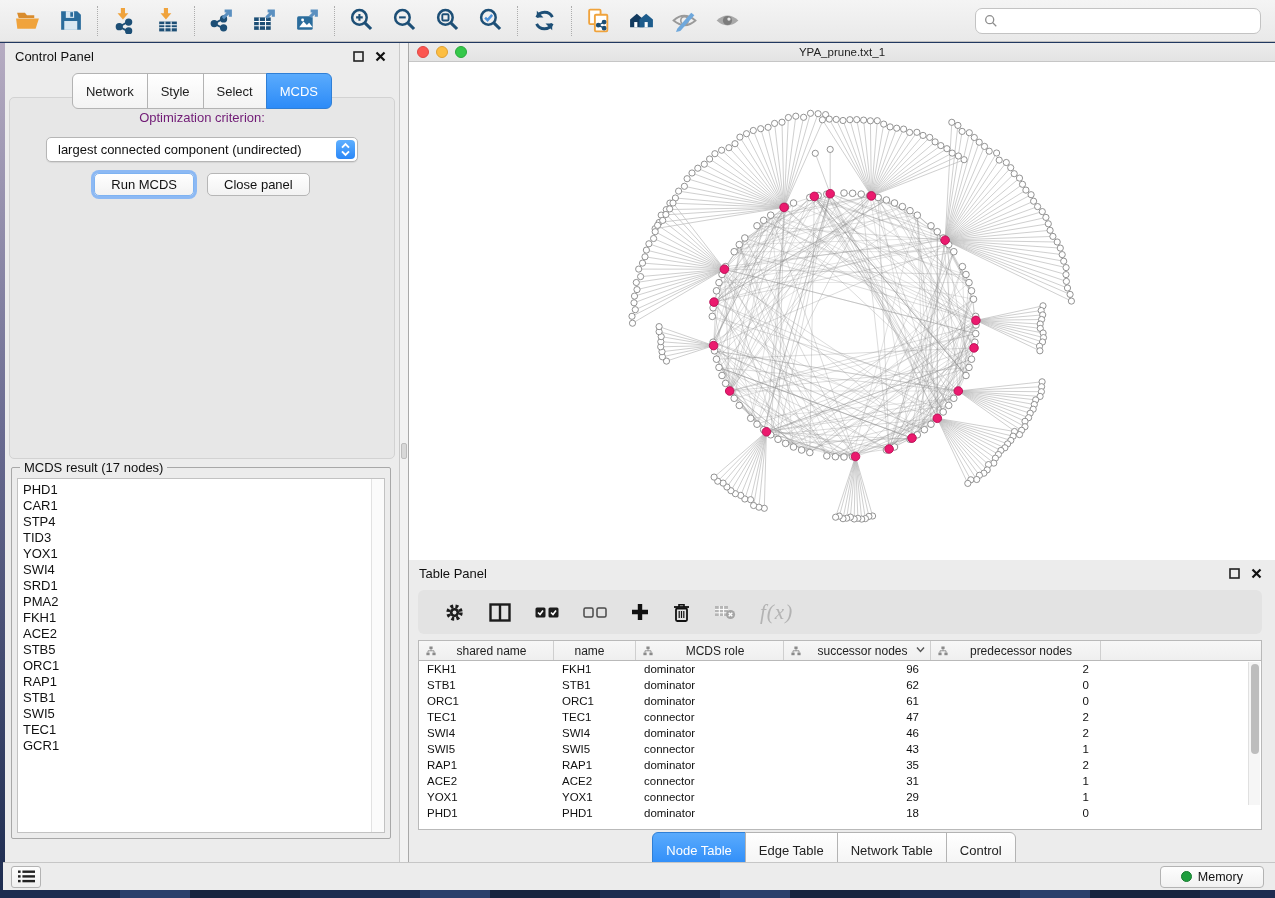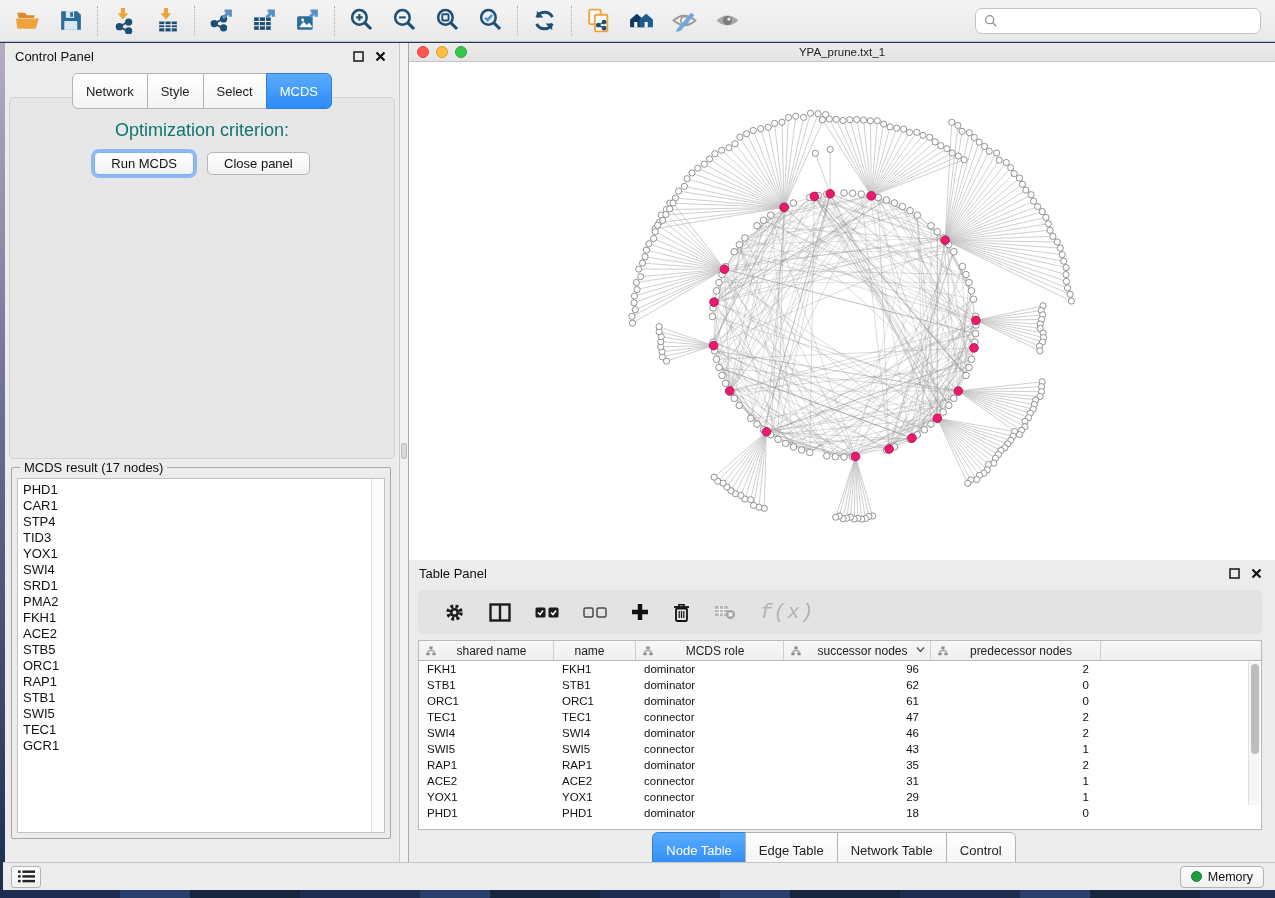--- a/index.html
+++ b/index.html
@@ -21,21 +21,21 @@
   .cpanel{position:absolute;left:5px;top:43px;width:395px;height:819px;background:#ececec;border-right:1px solid #c9c9c9}
   .phead{height:26px;display:flex;align-items:center;padding:0 10px;font-size:13px;color:#111}
   .phead .sp{flex:1}
   .winbtn{width:18px;height:18px;display:flex;align-items:center;justify-content:center;margin-left:4px}
   .tabrow{display:flex;justify-content:center;position:relative;z-index:2;margin-top:4px}
   .seg{height:23px;padding:17px 13px;display:flex;align-items:center;font-size:13px;color:#222;background:linear-gradient(#ffffff,#f3f3f3);border:1px solid #b3b3b3;margin-left:-1px;cursor:default}
   .seg:first-child{border-radius:6px 0 0 6px;margin-left:0}
   .seg:last-child{border-radius:0 6px 6px 0}
   .seg.active{background:linear-gradient(#5aabfd,#2c8bf8);border-color:#2f7fd6;color:#fff}
   .cp-box{position:absolute;left:4px;right:4px;top:54px;height:362px;background:#e7e7e7;border:1px solid #d2d2d2;border-radius:5px}
-  .opt-label{text-align:center;margin-top:22px;font-size:18px;color:#0f766e}
+  .opt-label{text-align:center;margin-top:12px;font-size:13px;color:#701a75}
   .dropdown{position:relative;margin:12px auto 0;width:312px;height:25px;background:#fff;border:1px solid #b6b6b6;border-radius:5px;display:flex;align-items:center;padding:0 28px 0 11px;font-size:13px;color:#111;box-shadow:0 1px 1px rgba(0,0,0,.08)}
   .stepper{position:absolute;right:2px;top:2px;width:19px;height:19px;border-radius:4px;background:linear-gradient(#5fb0ff,#2a87f7);display:flex;align-items:center;justify-content:center}
   .btnrow{display:flex;justify-content:center;gap:13px;margin-top:11px}
   .mbtn{height:23px;padding:0 16px;background:linear-gradient(#ffffff,#f2f2f2);border:1px solid #b6b6b6;border-radius:5px;font-size:13px;color:#111;display:flex;align-items:center;cursor:default}
   .mbtn.focus{box-shadow:0 0 0 3px rgba(90,160,250,.65);border-color:#7eb3f2}
   .fieldset{position:absolute;left:6px;right:8px;top:424px;height:372px;border:1px solid #a8a8a8;border-radius:2px}
   .legend{position:absolute;left:8px;top:-8px;background:#ececec;padding:0 4px;font-size:13px;color:#111}
   .mcds-list{position:absolute;inset:10px 5px 5px 5px;background:#fff;border:1px solid #c2c2c2;overflow:hidden}
   .mcds-list ul{list-style:none;padding:3px 0 0 5px}
   .mcds-list li{font-size:13px;line-height:16px;color:#111}
@@ -49,38 +49,38 @@
   .lights{position:absolute;left:8px;top:3px;display:flex;gap:7px}
   .light{width:12px;height:12px;border-radius:50%}
   .l-red{background:#fc5650;border:1px solid #df4744}
   .l-yellow{background:#fdbe41;border:1px solid #dfa133}
   .l-green{background:#35c84a;border:1px solid #2aa93c}
   .netcanvas{position:relative;width:866px;height:498px;background:#fff}
   
   .tpanel{position:absolute;left:409px;top:560px;width:866px;height:302px;background:#ececec}
   .tp-toolbar{position:absolute;left:9px;right:13px;top:30px;height:44px;background:#e3e3e3;border-radius:6px;display:flex;align-items:center;padding-left:14px;gap:0}
   .tpi{height:36px;display:flex;align-items:center;justify-content:center;padding:0 12px}
-  .fx{font-family:Liberation Mono, monospace;font-style:italic;font-size:21px;color:#b3b3b3;letter-spacing:1px}
+  .fx{font-family:Liberation Serif, serif;font-style:italic;font-size:21px;color:#b3b3b3;letter-spacing:1px}
   .tbl-wrap{position:absolute;left:9px;right:13px;top:80px;height:190px;background:#fff;border:1px solid #b9b9b9;overflow:hidden}
   .thead{display:flex;height:20px;border-bottom:1px solid #b9b9b9;background:linear-gradient(#f7f7f7,#efefef)}
   .th{position:relative;display:flex;align-items:center;border-right:1px solid #cfcfcf;font-size:12px;color:#222}
   .th .hicon{margin:0 4px 0 7px;flex:none}
   .th .lbl{flex:1;text-align:center;padding-right:10px}
   .th .sort{position:absolute;right:5px;top:5px}
   .tr{display:flex;height:16px;align-items:center}
   .td{font-size:11.5px;color:#111;white-space:nowrap;overflow:hidden}
   .td.num{text-align:right;padding-right:12px}
   .td.txt{padding-left:8px}
   .tscroll{position:absolute;right:1px;top:21px;bottom:24px;width:12px;background:#f6f6f6;border-left:1px solid #e0e0e0}
   .tthumb{position:absolute;left:1.5px;top:2px;width:8px;height:90px;background:#bdbdbd;border-radius:4px}
   .ttabs{position:absolute;left:0;right:16px;top:272px;display:flex;justify-content:center}
   
   .statusbar{position:absolute;left:3px;top:862px;width:1272px;height:28px;background:#ececec;border-top:1px solid #c6c6c6;display:flex;align-items:center}
   .sq-btn{width:30px;height:22px;margin-left:8px;background:linear-gradient(#fdfdfd,#f0f0f0);border:1px solid #b3b3b3;border-radius:3px;display:flex;align-items:center;justify-content:center}
-  .mem-btn{margin-left:auto;margin-right:11px;height:22px;padding:0 10px;background:linear-gradient(#fdfdfd,#f1f1f1);border:1px solid #b3b3b3;border-radius:4px;display:flex;align-items:center;gap:6px;font-size:12.5px;color:#111}
+  .mem-btn{margin-left:auto;margin-right:11px;height:22px;padding:0 20px;background:linear-gradient(#fdfdfd,#f1f1f1);border:1px solid #b3b3b3;border-radius:4px;display:flex;align-items:center;gap:6px;font-size:12.5px;color:#111}
   .mem-dot{width:11px;height:11px;border-radius:50%;background:#1e9e3e;border:1px solid #157a2e}
 </style>
 </head>
 <body>
 
 <div class="app">
   <div class="wall-left"></div>
   <div class="wall-bottom"></div>
 
   <div class="toolbar">
@@ -242,20 +242,28 @@
         </span>
     </div>
     <div class="tabrow" id="ctrl-tabs">
         <div class="seg">Network</div>
         <div class="seg">Style</div>
         <div class="seg">Select</div>
         <div class="seg active">MCDS</div>
       </div>
     <div class="cp-box">
       <div class="opt-label">Optimization criterion:</div>
+      <div class="dropdown">
+        <span>largest connected component (undirected)</span>
+        <span class="stepper">
+            <svg width="13" height="15" viewBox="0 0 13 15">
+              <path d="M3 5.6L6.5 2 10 5.6M3 9.4l3.5 3.6L10 9.4" fill="none" stroke="#fff" stroke-width="1.9"></path>
+            </svg>
+          </span>
+      </div>
       <div class="btnrow">
         <div class="mbtn focus">Run MCDS</div>
         <div class="mbtn">Close panel</div>
       </div>
     </div>
     <div class="fieldset">
       <div class="legend">MCDS result (17 nodes)</div>
       <div class="mcds-list">
         <ul id="mcds-list">
             <li>PHD1</li>

